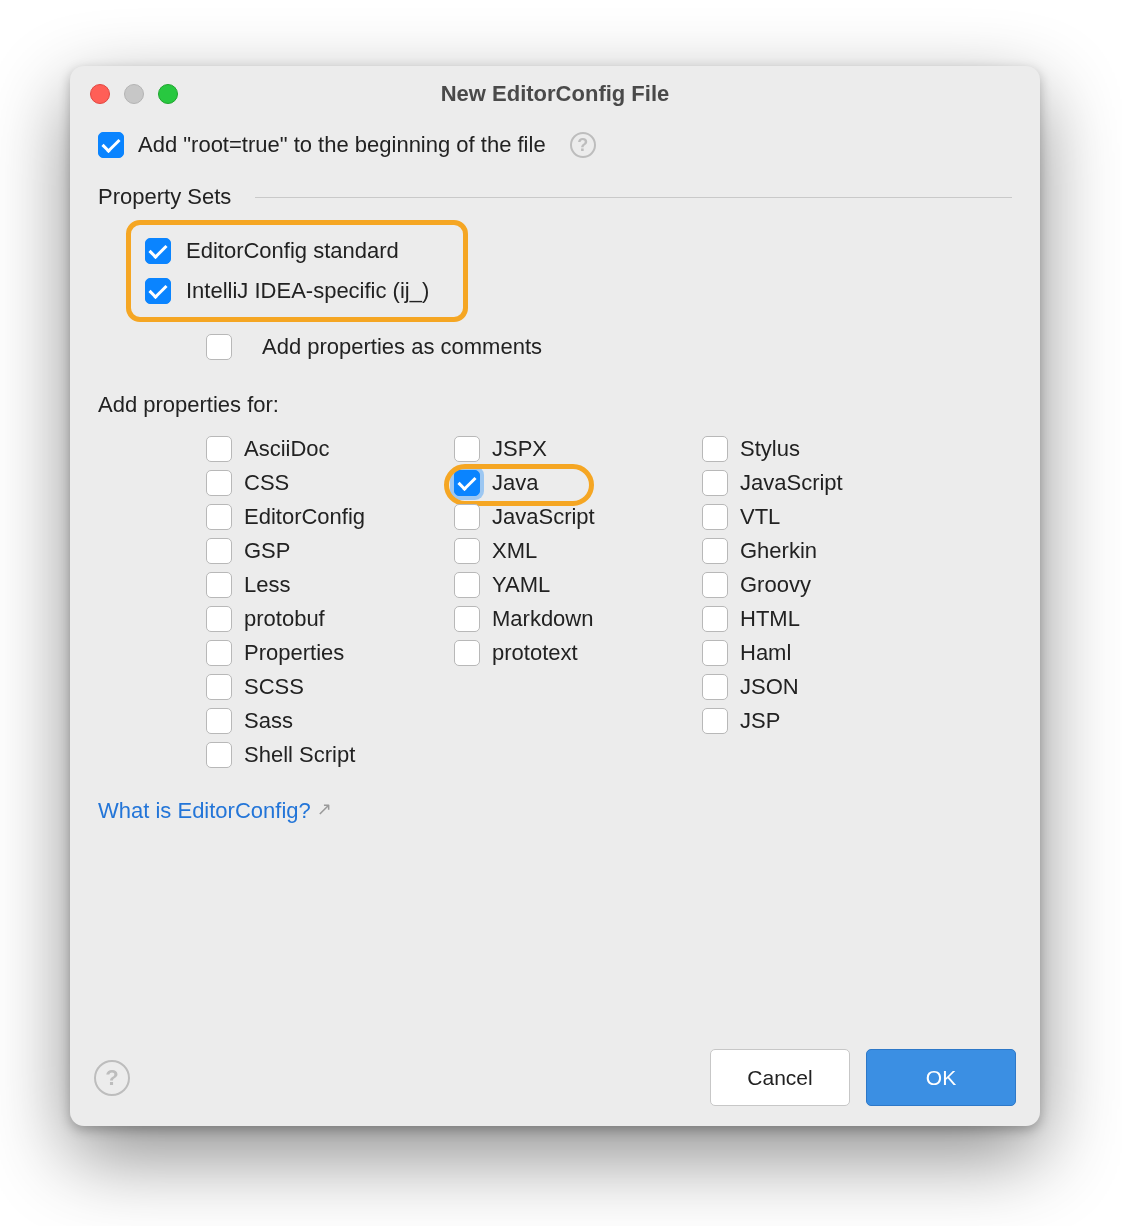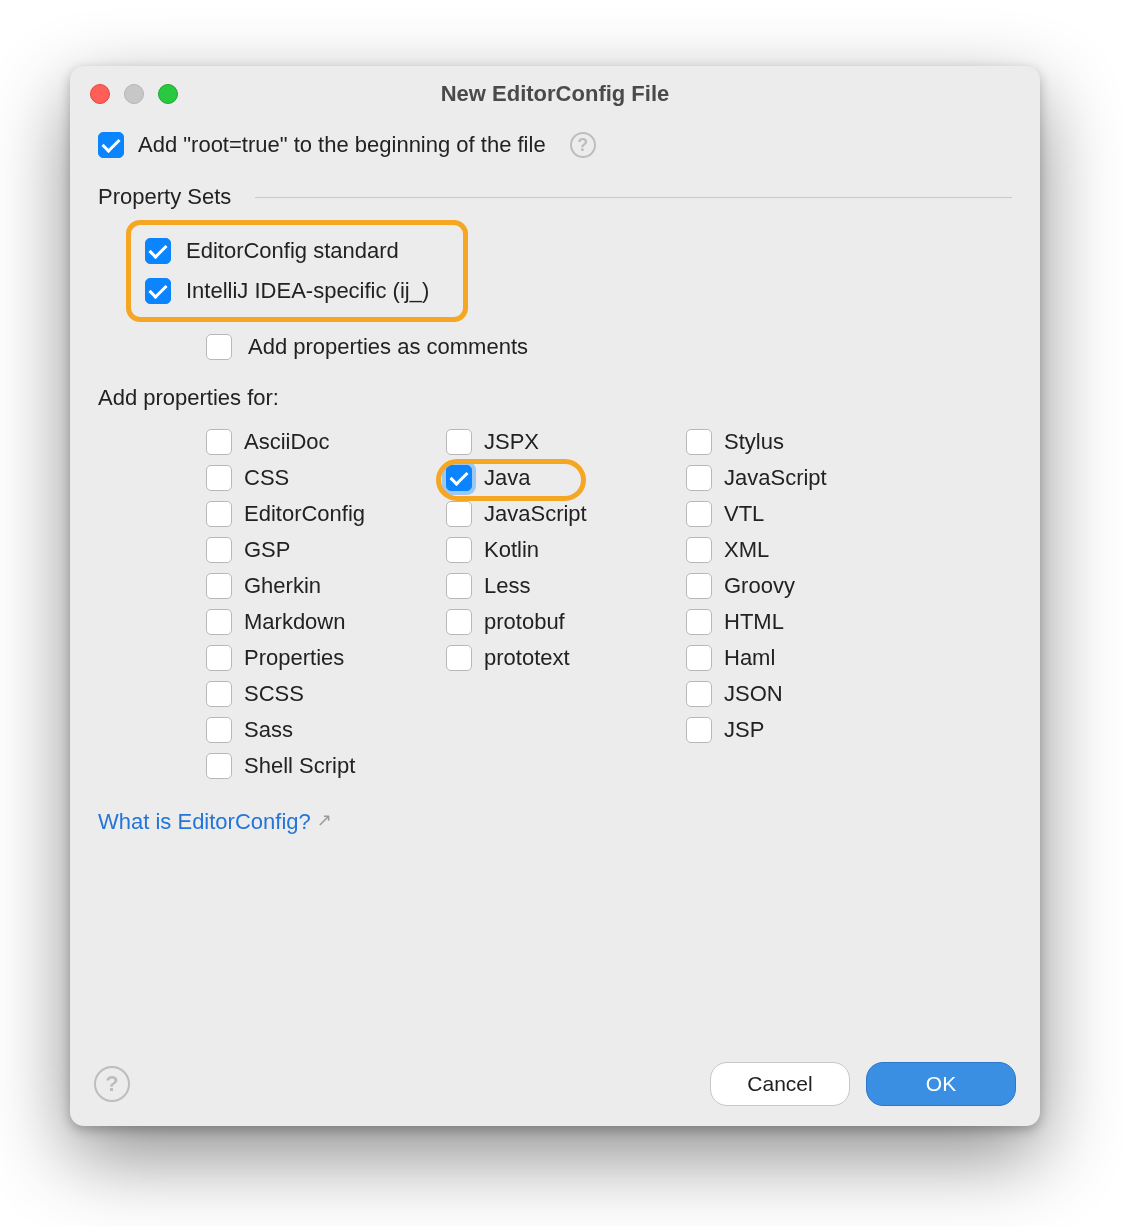--- a/index.html
+++ b/index.html
@@ -100,28 +100,29 @@
   }
   .highlight-group {
     border: 5px solid #f5a623;
     border-radius: 14px;
     padding: 6px 30px 6px 10px;
     display: inline-block;
     margin-left: 28px;
     margin-bottom: 12px;
   }
   .hl-row { display: flex; align-items: center; gap: 15px; padding: 7px 4px; }
-  .indent-row { margin-left: 108px; display: flex; align-items: center; gap: 16px; margin-bottom: 25px; }
+  .indent-row { margin-left: 108px; display: flex; align-items: center; gap: 30px; margin-bottom: 32px; }
   .subtitle { margin-bottom: 18px; }
   .langs {
     margin-left: 108px;
     display: grid;
     grid-template-columns: repeat(3, 240px);
     column-gap: 0;
     row-gap: 10px;
+    gap: 8px;
   }
   .lang {
     display: flex; align-items: center; gap: 12px;
     position: relative;
   }
   .lang .chk { width: 26px; height: 26px; }
   .java-highlight {
     position: absolute;
     border: 5px solid #f5a623;
     border-radius: 28px;
@@ -143,23 +144,23 @@
   }
   .footer {
     position: absolute;
     bottom: 20px; left: 24px; right: 24px;
     display: flex;
     align-items: center;
   }
   .footer .help-circ { width: 36px; height: 36px; font-size: 22px; margin: 0; }
   .footer .spacer { flex: 1; }
   .btn {
-    height: 44px;
+    height: 57px;
     min-width: 140px;
-    border-radius: 17px;
+    border-radius: 5px;
     font-size: 21px;
     cursor: pointer;
     display: flex; align-items: center; justify-content: center;
     margin-left: 16px;
   }
   .btn.cancel {
     background: #fff;
     border: 1px solid #c7c7c7;
     color: #222;
   }
@@ -252,45 +253,45 @@
         <div class="lang">
           <div class="chk"></div>
           <span>VTL</span>
         </div>
         <div class="lang">
           <div class="chk"></div>
           <span>GSP</span>
         </div>
         <div class="lang">
           <div class="chk"></div>
-          <span>Kotlin</span>
-        </div>
-        <div class="lang">
-          <div class="chk"></div>
           <span>XML</span>
         </div>
         <div class="lang">
           <div class="chk"></div>
           <span>Gherkin</span>
         </div>
         <div class="lang">
           <div class="chk"></div>
           <span>Less</span>
         </div>
         <div class="lang">
           <div class="chk"></div>
+          <span>YAML</span>
+        </div>
+        <div class="lang">
+          <div class="chk"></div>
           <span>Groovy</span>
         </div>
         <div class="lang">
           <div class="chk"></div>
+          <span>protobuf</span>
+        </div>
+        <div class="lang">
+          <div class="chk"></div>
           <span>Markdown</span>
-        </div>
-        <div class="lang">
-          <div class="chk"></div>
-          <span>protobuf</span>
         </div>
         <div class="lang">
           <div class="chk"></div>
           <span>HTML</span>
         </div>
         <div class="lang">
           <div class="chk"></div>
           <span>Properties</span>
         </div>
         <div class="lang">

